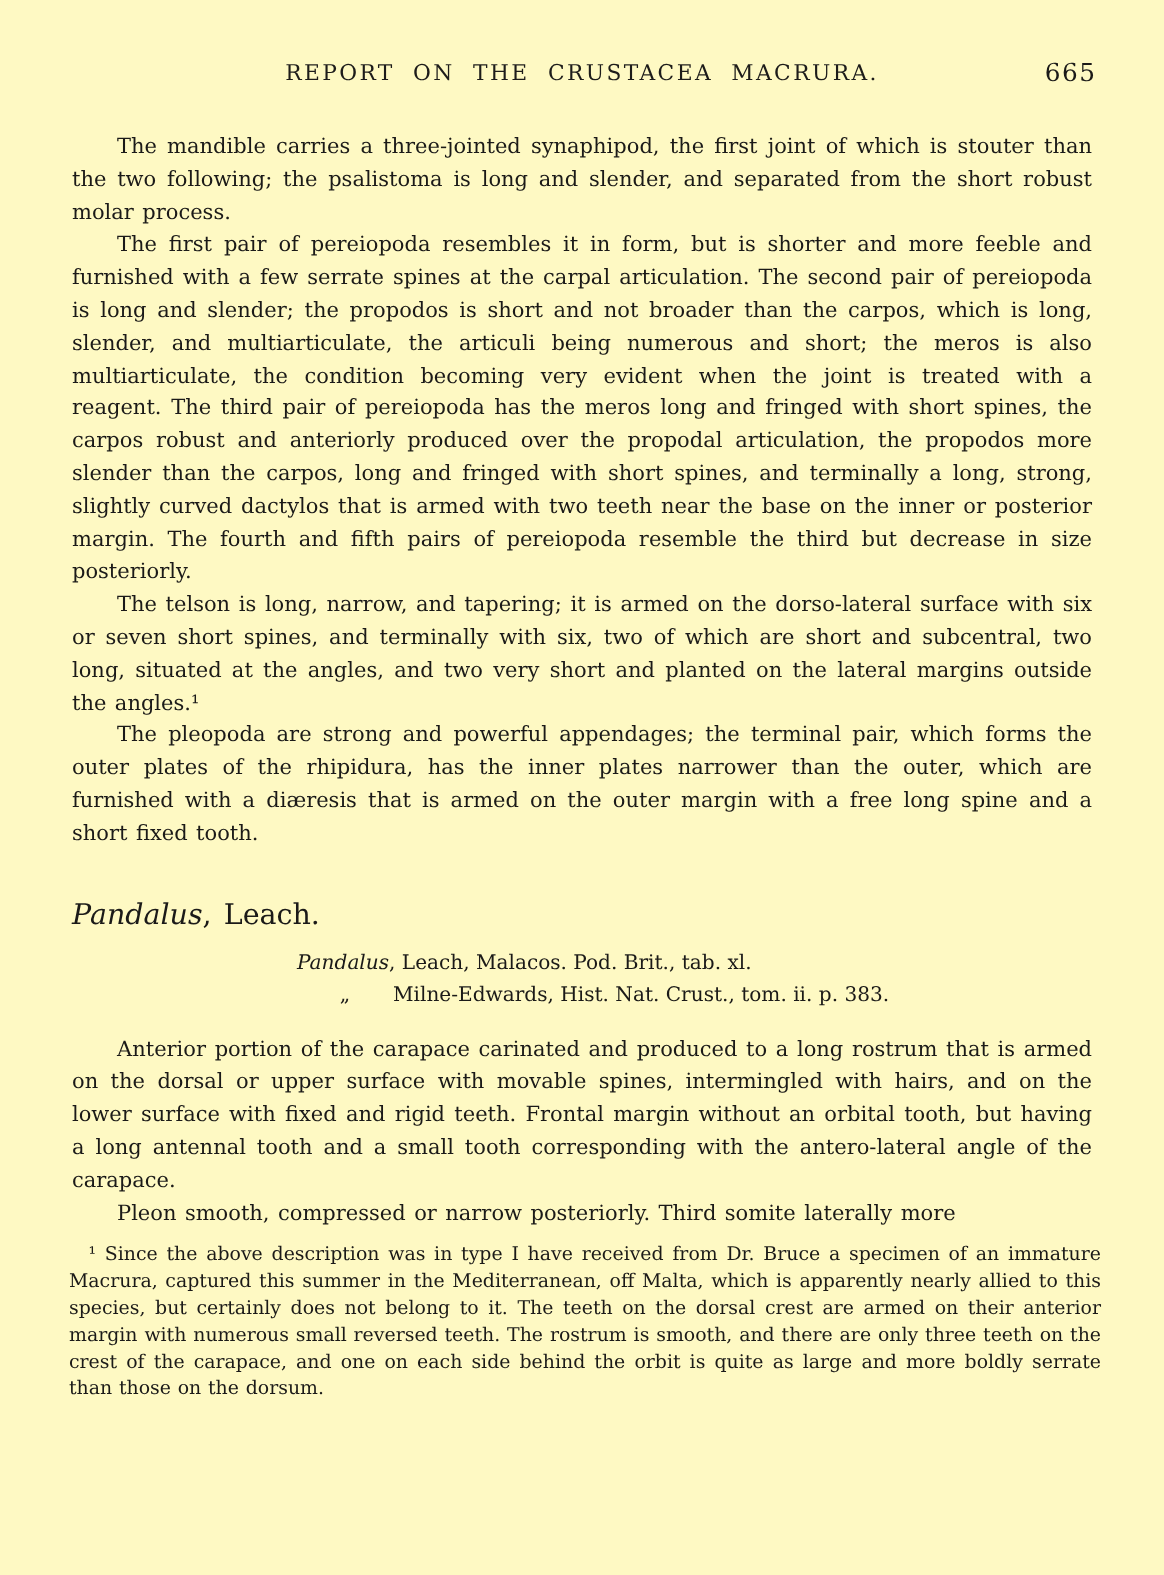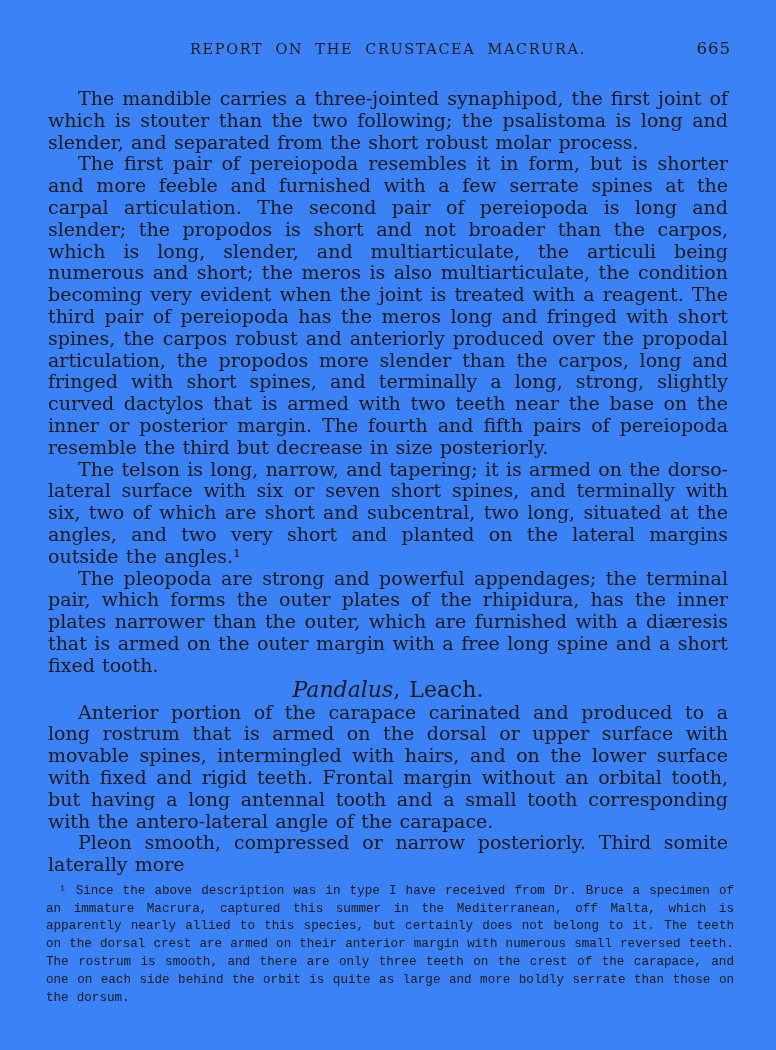--- a/index.html
+++ b/index.html
@@ -3,21 +3,21 @@
 <meta charset="utf-8">
 <style>
   html, body { margin: 0; padding: 0; }
   body { background: #d8d6d1; }
 
   .page {
     position: relative;
     width: 776px;
     height: 1050px;
     margin: 0 auto;
-    background: #3b82f6;
+    background: #fef9c3;
     color: #1b1a18;
     font-family: "DejaVu Serif", "Liberation Serif", serif;
     overflow: hidden;
   }
 
   
   .page-header {
     position: relative;
     padding-top: 41px;
     height: 22px;
@@ -38,31 +38,32 @@
     text-align: center;
   }
 
   
   .main-text {
     margin: 25px 48px 0 48px;
     width: 680px;
   }
   .para {
     margin: 0;
-    font-size: 19px;
+    font-size: 14px;
     line-height: 21.8px;
     text-align: justify;
     text-indent: 30px;
     word-spacing: 1.2px;
   }
 
   
   .species-heading {
-    text-align: center;
-    font-size: 22px;
+    margin-top: 31px;
+    text-align: left;
+    font-size: 19px;
     word-spacing: 2px;
   }
   .italic { font-style: italic; }
 
   .citation-list {
     margin: 11px 0 15px 150px;
     font-size: 13.4px;
     line-height: 21.5px;
   }
   .citation-row { white-space: nowrap; }
@@ -77,21 +78,20 @@
     margin: 7px 42px 0 46px;
     width: 688px;
   }
   .footnote p {
     margin: 0;
     font-size: 12.6px;
     line-height: 17.8px;
     text-align: justify;
     text-indent: 13px;
     word-spacing: 0.5px;
-    font-family: Liberation Mono, monospace;
   }
 </style>
 </head>
 <body>
 
 <div class="page">
 
   <div class="page-header">
     <div class="running-title">REPORT ON THE CRUSTACEA MACRURA.</div>
     <div class="page-number">665</div>
@@ -100,20 +100,28 @@
   <div class="main-text">
     <p class="para">The mandible carries a three-jointed synaphipod, the first joint of which is stouter than the two following; the psalistoma is long and slender, and separated from the short robust molar process.</p>
     <p class="para">The first pair of pereiopoda resembles it in form, but is shorter and more feeble and furnished with a few serrate spines at the carpal articulation. The second pair of pereiopoda is long and slender; the propodos is short and not broader than the carpos, which is long, slender, and multiarticulate, the articuli being numerous and short; the meros is also multiarticulate, the condition becoming very evident when the joint is treated with a reagent. The third pair of pereiopoda has the meros long and fringed with short spines, the carpos robust and anteriorly produced over the propodal articulation, the propodos more slender than the carpos, long and fringed with short spines, and terminally a long, strong, slightly curved dactylos that is armed with two teeth near the base on the inner or posterior margin. The fourth and fifth pairs of pereiopoda resemble the third but decrease in size posteriorly.</p>
     <p class="para">The telson is long, narrow, and tapering; it is armed on the dorso-lateral surface with six or seven short spines, and terminally with six, two of which are short and subcentral, two long, situated at the angles, and two very short and planted on the lateral margins outside the angles.¹</p>
     <p class="para">The pleopoda are strong and powerful appendages; the terminal pair, which forms the outer plates of the rhipidura, has the inner plates narrower than the outer, which are furnished with a diæresis that is armed on the outer margin with a free long spine and a short fixed tooth.</p>
 
     <div class="species-heading">
       <span class="italic">Pandalus</span><span>, Leach.</span>
     </div>
 
+    <div class="citation-list">
+      <div class="citation-row">
+        <span class="italic">Pandalus</span><span>, Leach, Malacos. Pod. Brit., tab. xl.</span>
+      </div>
+      <div class="citation-row">
+        <span class="cite-ditto">„</span><span>Milne-Edwards, Hist. Nat. Crust., tom. ii. p. 383.</span>
+      </div>
+    </div>
 
     <p class="para">Anterior portion of the carapace carinated and produced to a long rostrum that is armed on the dorsal or upper surface with movable spines, intermingled with hairs, and on the lower surface with fixed and rigid teeth. Frontal margin without an orbital tooth, but having a long antennal tooth and a small tooth corresponding with the antero-lateral angle of the carapace.</p>
     <p class="para">Pleon smooth, compressed or narrow posteriorly. Third somite laterally more</p>
   </div>
 
   <div class="footnote">
     <p>¹ Since the above description was in type I have received from Dr. Bruce a specimen of an immature Macrura, captured this summer in the Mediterranean, off Malta, which is apparently nearly allied to this species, but certainly does not belong to it. The teeth on the dorsal crest are armed on their anterior margin with numerous small reversed teeth. The rostrum is smooth, and there are only three teeth on the crest of the carapace, and one on each side behind the orbit is quite as large and more boldly serrate than those on the dorsum.</p>
   </div>
 
 </div>

